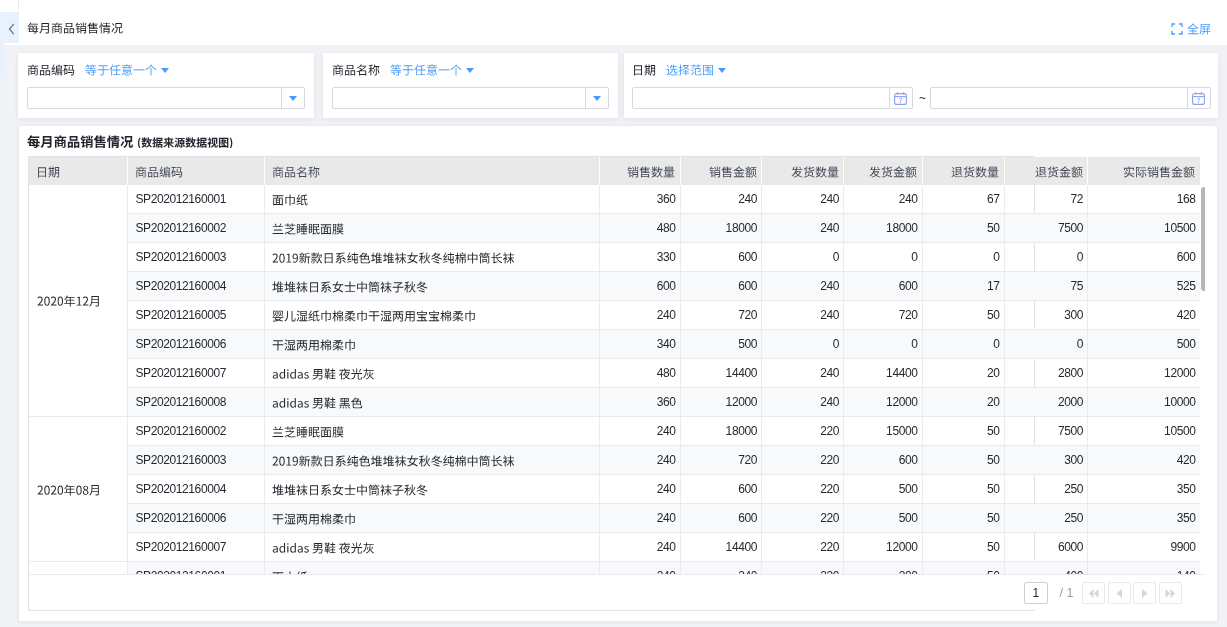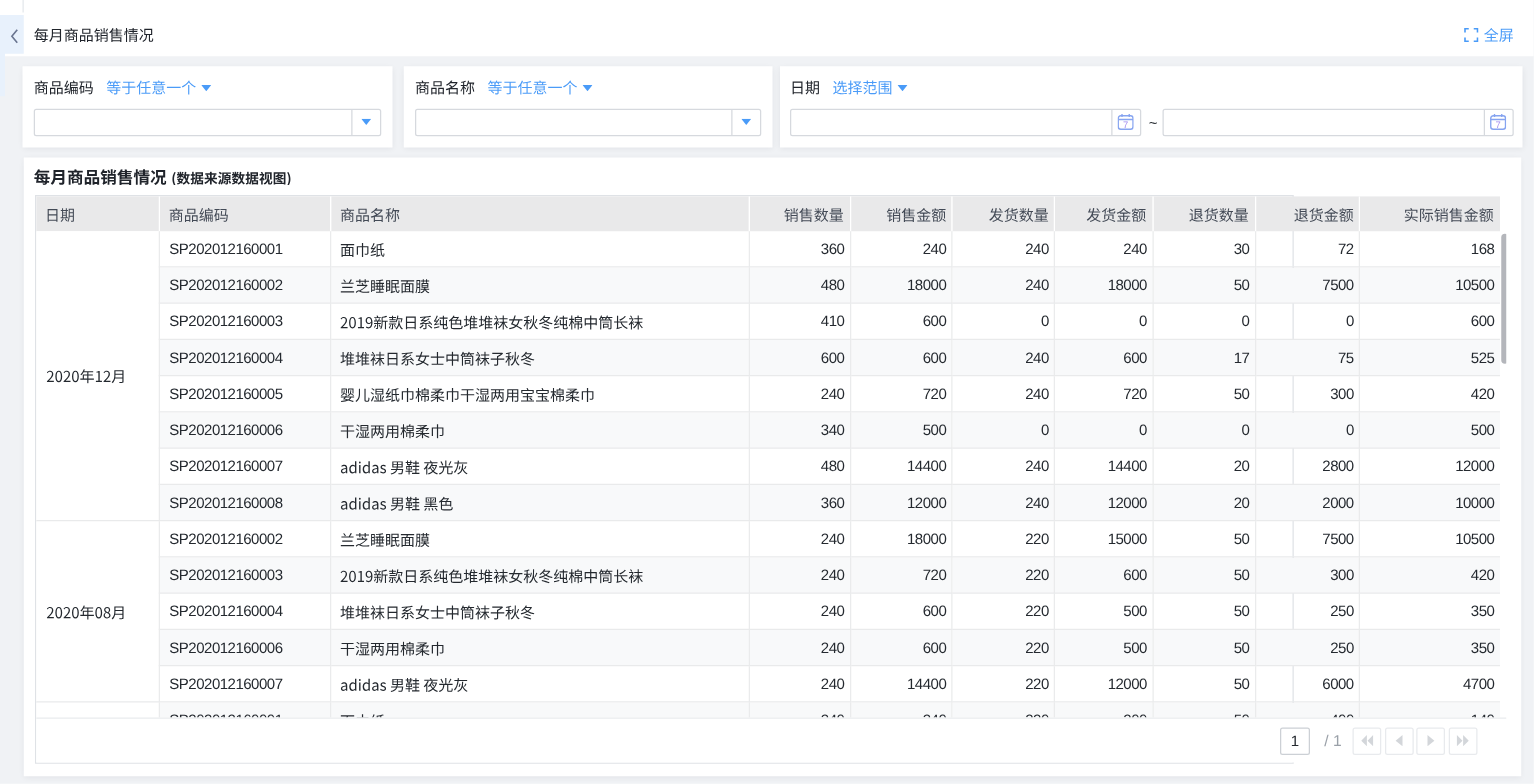--- a/index.html
+++ b/index.html
@@ -273,21 +273,21 @@
               <td class="l">SP202012160001</td>
               <td class="l"><svg width="36.0" height="12" viewBox="0 0 3000 1000" fill="#24292f">
                   <use href="#g55"></use>
                   <use href="#g56" x="1000"></use>
                   <use href="#g57" x="2000"></use>
                 </svg></td>
               <td class="r">360</td>
               <td class="r">240</td>
               <td class="r">240</td>
               <td class="r">240</td>
-              <td class="r">30</td>
+              <td class="r">67</td>
               <td class="r">72</td>
               <td class="r">168</td>
             </tr>
             <tr class="s">
               <td class="l">SP202012160002</td>
               <td class="l"><svg width="72.0" height="12" viewBox="0 0 6000 1000" fill="#24292f">
                   <use href="#g58"></use>
                   <use href="#g59" x="1000"></use>
                   <use href="#g60" x="2000"></use>
                   <use href="#g61" x="3000"></use>
@@ -321,21 +321,21 @@
                   <use href="#g71" x="11220"></use>
                   <use href="#g72" x="12220"></use>
                   <use href="#g73" x="13220"></use>
                   <use href="#g67" x="14220"></use>
                   <use href="#g74" x="15220"></use>
                   <use href="#g75" x="16220"></use>
                   <use href="#g76" x="17220"></use>
                   <use href="#g77" x="18220"></use>
                   <use href="#g70" x="19220"></use>
                 </svg></td>
-              <td class="r">410</td>
+              <td class="r">330</td>
               <td class="r">600</td>
               <td class="r">0</td>
               <td class="r">0</td>
               <td class="r">0</td>
               <td class="r">0</td>
               <td class="r">600</td>
             </tr>
             <tr class="s">
               <td class="l">SP202012160004</td>
               <td class="l"><svg width="156.0" height="12" viewBox="0 0 13000 1000" fill="#24292f">
@@ -574,21 +574,21 @@
                   <use href="#g94" x="5557"></use>
                   <use href="#g95" x="6557"></use>
                   <use href="#g96" x="7557"></use>
                 </svg></td>
               <td class="r">240</td>
               <td class="r">14400</td>
               <td class="r">220</td>
               <td class="r">12000</td>
               <td class="r">50</td>
               <td class="r">6000</td>
-              <td class="r">4700</td>
+              <td class="r">9900</td>
             </tr>
             <tr class="s">
               <td class="grp"></td>
               <td class="l">SP202012160001</td>
               <td class="l"><svg width="36.0" height="12" viewBox="0 0 3000 1000" fill="#24292f">
                   <use href="#g55"></use>
                   <use href="#g56" x="1000"></use>
                   <use href="#g57" x="2000"></use>
                 </svg></td>
               <td class="r">240</td>

